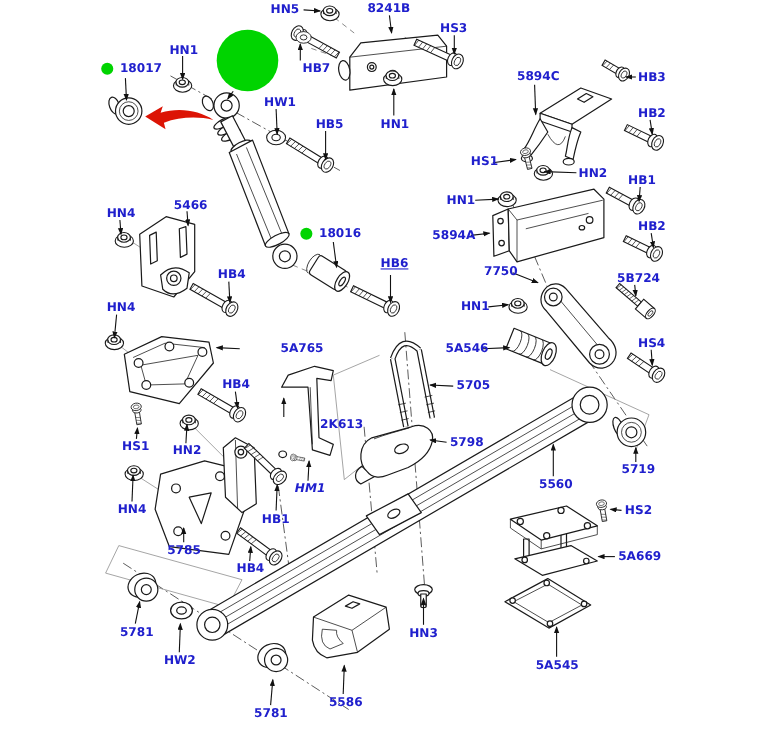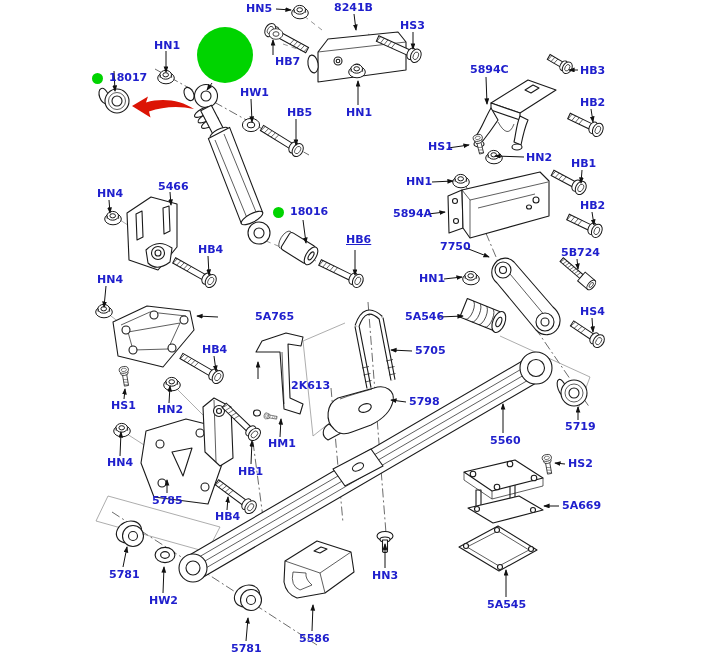--- a/index.html
+++ b/index.html
@@ -389,21 +389,21 @@
       </div>
       <div class="lbl" style="left: 400px; top: 20px;">
         <span>HS3</span>
       </div>
       <div class="lbl" style="left: 275px; top: 56px;">
         <span>HB7</span>
       </div>
       <div class="lbl" style="left: 154px; top: 40px;">
         <span>HN1</span>
       </div>
-      <div class="lbl" style="left: 92px; top: 72px;">
+      <div class="lbl" style="left: 92px; top: 56px;">
         <span class="dot"></span>
         <span>18017</span>
       </div>
       <div class="lbl" style="left: 240px; top: 87px;">
         <span>HW1</span>
       </div>
       <div class="lbl" style="left: 287px; top: 107px;">
         <span>HB5</span>
       </div>
       <div class="lbl" style="left: 346px; top: 107px;">
@@ -475,21 +475,21 @@
       </div>
       <div class="lbl" style="left: 243px; top: 380px; margin-left: 48px;">
         <span>2K613</span>
       </div>
       <div class="lbl" style="left: 111px; top: 400px;">
         <span>HS1</span>
       </div>
       <div class="lbl" style="left: 157px; top: 404px;">
         <span>HN2</span>
       </div>
-      <div class="lbl" style="left: 268px; top: 438px;">
+      <div class="lbl" style="left: 268px; top: 438px; font-style: italic;">
         <span>HM1</span>
       </div>
       <div class="lbl" style="left: 405px; top: 311px;">
         <span>5A546</span>
       </div>
       <div class="lbl" style="left: 415px; top: 345px;">
         <span>5705</span>
       </div>
       <div class="lbl" style="left: 409px; top: 396px;">
         <span>5798</span>

